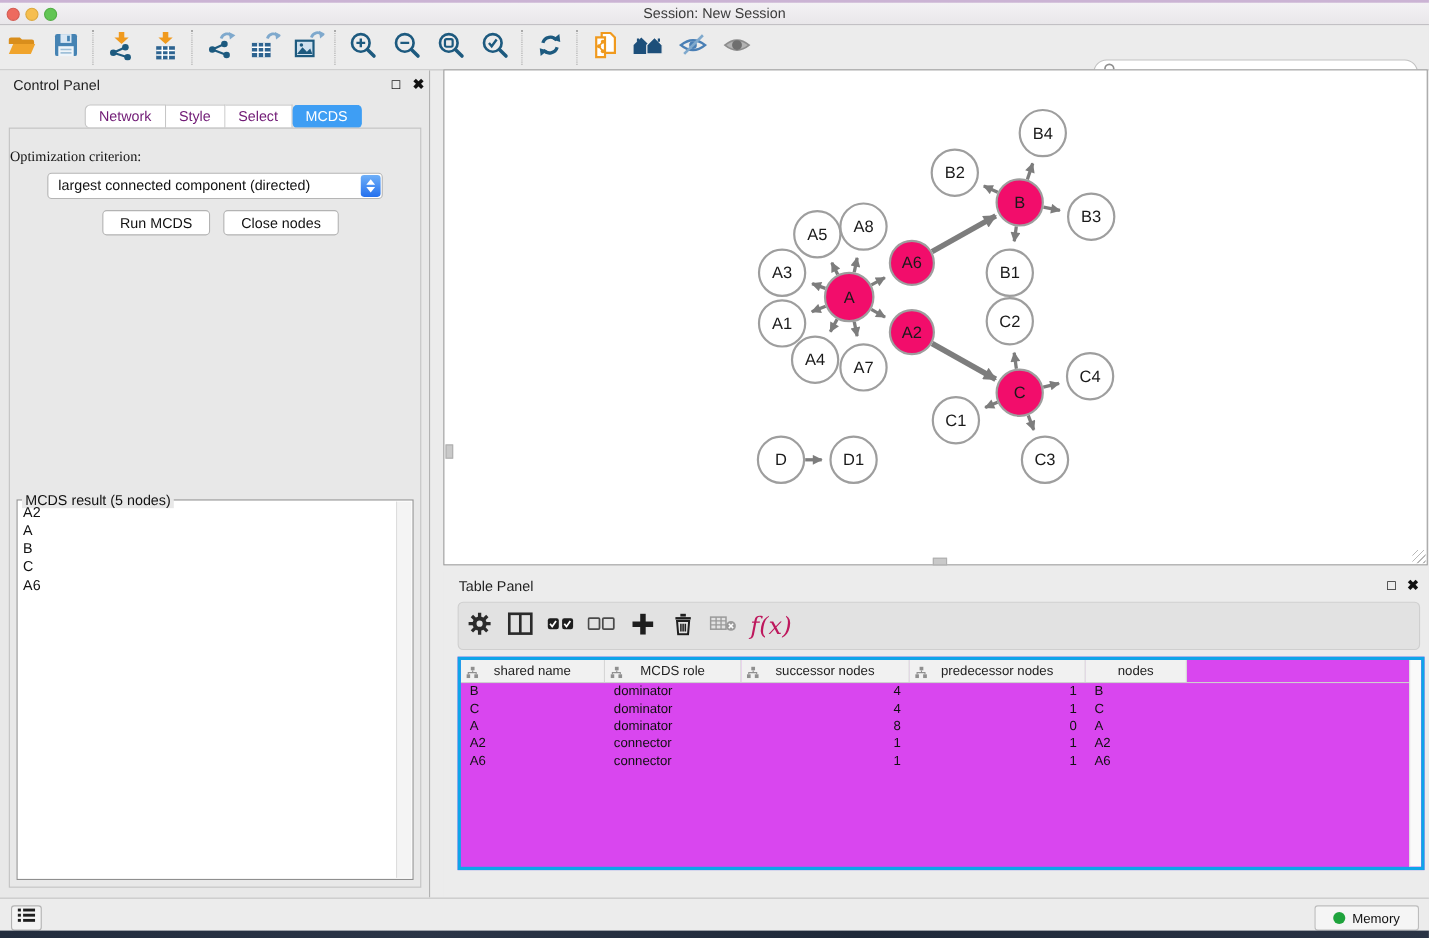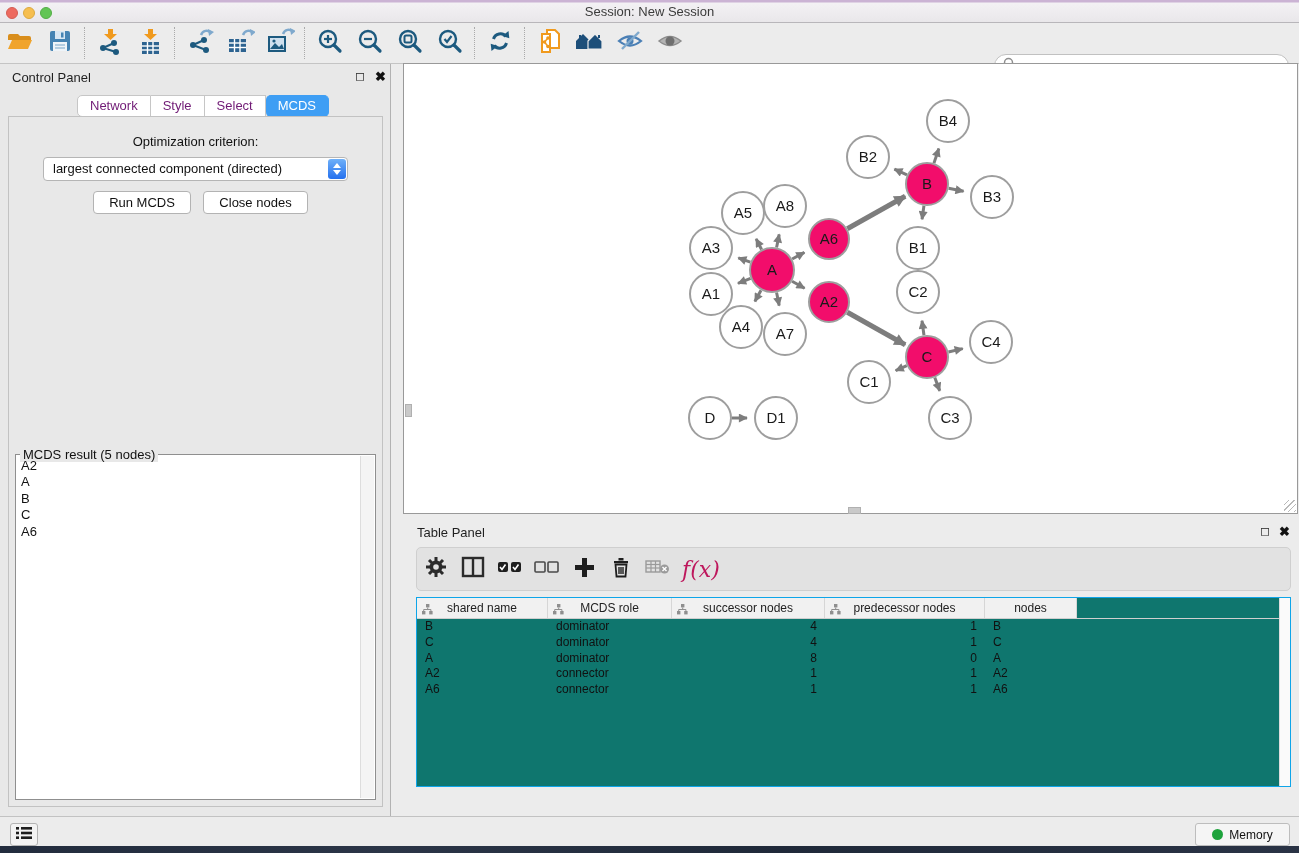--- a/index.html
+++ b/index.html
@@ -41,21 +41,21 @@
 
   .seg-bar{position:absolute;display:flex;}
   .seg-btn{height:20px;line-height:20px;padding:0 12px;background:#fff;border:1px solid #c6c6c6;
     border-left:none;font-size:13px;color:#701a75;text-align:center;}
   .seg-btn:first-child{border-left:1px solid #c6c6c6;border-radius:5px 0 0 5px;}
   .seg-btn:last-child{border-radius:0 5px 5px 0;}
   .seg-btn.sel{background:#3e9ef4;border-color:#3e9ef4;color:#fff;border-radius:5px;}
 
   #cp-box{position:absolute;left:8px;top:52px;width:373px;height:689px;
     border:1px solid #c2c2c2;background:#e8e8e8;}
-  #crit-label{position:absolute;left:0;top:17px;width:100%;text-align:center;font-size:13px;color:#111;}
+  #crit-label{position:absolute;left:0;top:17px;width:100%;font-size:13px;color:#111;font-family:Liberation Serif, serif;}
   #criterion-select{position:absolute;left:34px;top:40px;width:303px;height:22px;background:#fff;
     border:1px solid #b5b5b5;border-radius:4px;font-size:13px;color:#111;line-height:22px;}
   #criterion-select .val{padding-left:9px;display:block;}
   .stepper{position:absolute;right:1px;top:1px;width:18px;height:20px;border-radius:3px;
     background:linear-gradient(#6fb0f8,#2470ee);}
   .stepper:before,.stepper:after{content:"";position:absolute;left:5px;border-left:4px solid transparent;border-right:4px solid transparent;}
   .stepper:before{top:4px;border-bottom:5px solid #fff;}
   .stepper:after{bottom:4px;border-top:5px solid #fff;}
   .mac-btn{position:absolute;height:21px;background:#fff;border:1px solid #b3b3b3;border-radius:4px;
     font-size:13px;color:#111;text-align:center;line-height:21px;}
@@ -79,22 +79,22 @@
   #grip{position:absolute;right:1px;bottom:1px;width:12px;height:12px;
     background:repeating-linear-gradient(135deg,transparent 0 3px,#b9b9b9 3px 4px);}
 
   
   #table-panel{left:403px;top:520px;width:896px;height:296px;background:#ececec;}
   #tp-toolbar{position:absolute;left:13px;top:27px;width:873px;height:42px;background:#e2e2e2;
     border:1px solid #cfcfcf;border-radius:5px;display:flex;align-items:center;}
   .tp-btn{width:37px;height:32px;display:flex;align-items:center;justify-content:center;flex:0 0 auto;}
   #fx-label{font-family:"DejaVu Serif",serif;font-style:italic;font-size:22px;color:#be185d;margin-left:6px;}
 
-  #data-table{position:absolute;left:13px;top:77px;width:873px;height:188px;background:#0f766e;
-    border:1px solid #0ea5e9;overflow:hidden;}
+  #data-table{position:absolute;left:13px;top:77px;width:873px;height:188px;background:#d946ef;
+    border:3px solid #0ea5e9;overflow:hidden;}
   #tbl-scroll{position:absolute;top:0;right:0;bottom:0;width:10px;background:#fafafa;border-left:1px solid #ddd;}
   .th-row{display:flex;height:20px;border-bottom:1px solid #cfcfcf;}
   .th-cell{box-sizing:border-box;background:#f1f1f1;border-right:1px solid #d6d6d6;position:relative;
     font-size:12px;color:#222;text-align:center;line-height:20px;}
   .th-cell .hicon{position:absolute;left:5px;top:4px;}
   .td-row{display:flex;height:15.8px;}
   .td-cell{box-sizing:border-box;font-size:12px;color:#111;line-height:15.8px;padding:0 8px;
     white-space:nowrap;overflow:hidden;}
 
   #bottom-tabs{position:absolute;left:269px;top:268px;}

